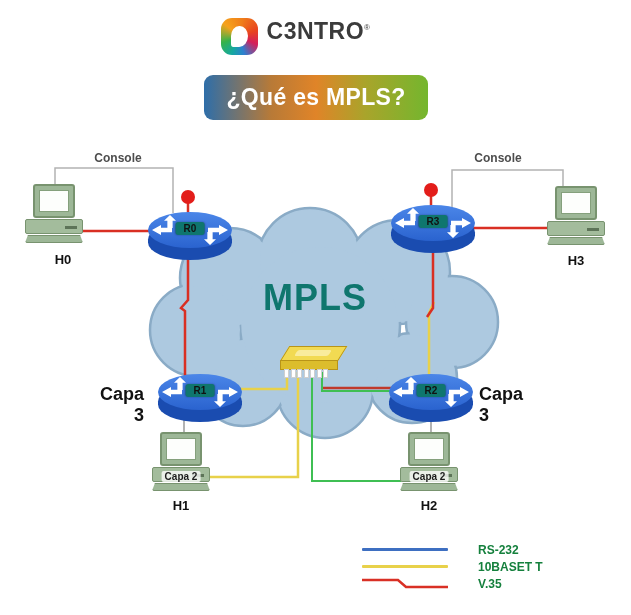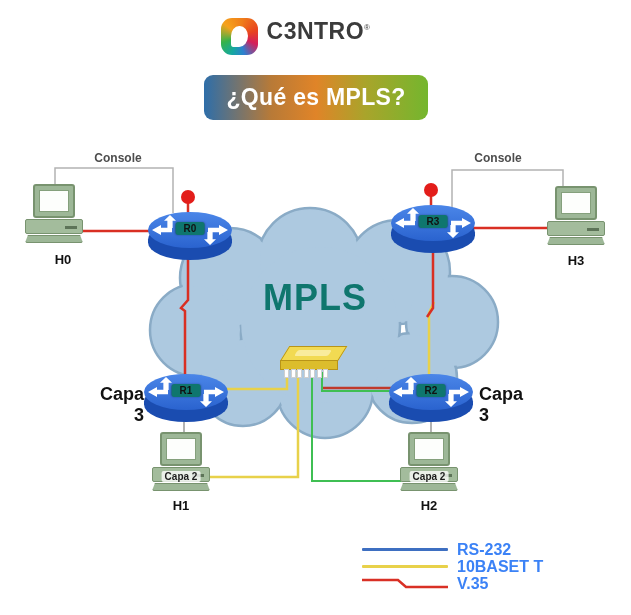--- a/index.html
+++ b/index.html
@@ -60,21 +60,21 @@
   .tag{position:absolute;color:#111;font-weight:800;z-index:4;}
   .console-tag{font-size:12px;color:#4d4d4d;text-align:center;width:52px;}
   .host-tag{font-size:13px;text-align:center;width:58px;}
   .capa3-tag{font-size:18px;width:50px;}
   .mpls-tag{left:252px;top:277px;width:126px;text-align:center;font-size:36px;font-weight:800;color:#0f766e;letter-spacing:1px;}
   
   .legend{position:absolute;left:362px;top:541px;z-index:4;}
   .legend-row{display:flex;align-items:center;height:17px;}
   .legend-swatch{width:86px;height:3px;border-radius:1px;}
   .legend-zig{width:86px;height:13px;display:block;}
-  .legend-label{margin-left:9px;font-size:16px;font-weight:600;color:#3b82f6;}
+  .legend-label{margin-left:30px;font-size:12px;font-weight:600;color:#15803d;}
 </style>
 </head>
 <body>
 
 <div class="stage">
 
   <div class="logo">
     <div class="logo-icon">
       <div class="logo-hole"></div>
     </div>
@@ -146,21 +146,21 @@
   <div class="router" style="left:391px;top:205px;">
     <div class="r-body"></div>
     <div class="r-top">
       <i class="arr arrL"></i>
         <i class="arr arrR"></i>
       <i class="arr arrU"></i>
         <i class="arr arrD"></i>
     </div>
     <div class="r-label">R3</div>
   </div>
-  <div class="router" style="left:144px;top:374px;">
+  <div class="router" style="left:158px;top:374px;">
     <div class="r-body"></div>
     <div class="r-top">
       <i class="arr arrL"></i>
         <i class="arr arrR"></i>
       <i class="arr arrU"></i>
         <i class="arr arrD"></i>
     </div>
     <div class="r-label">R1</div>
   </div>
   <div class="router" style="left:389px;top:374px;">

